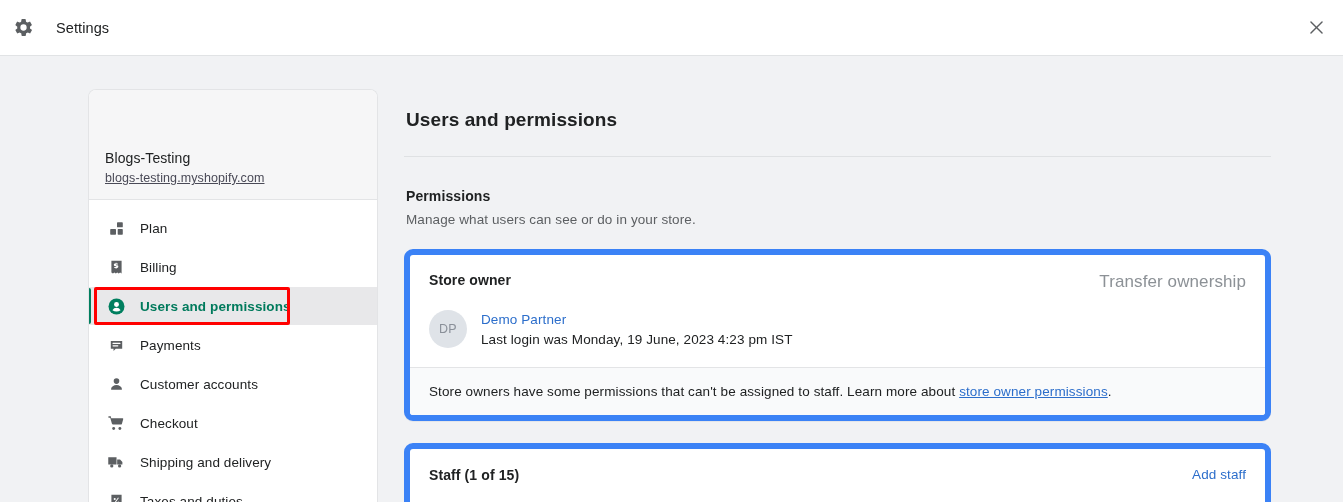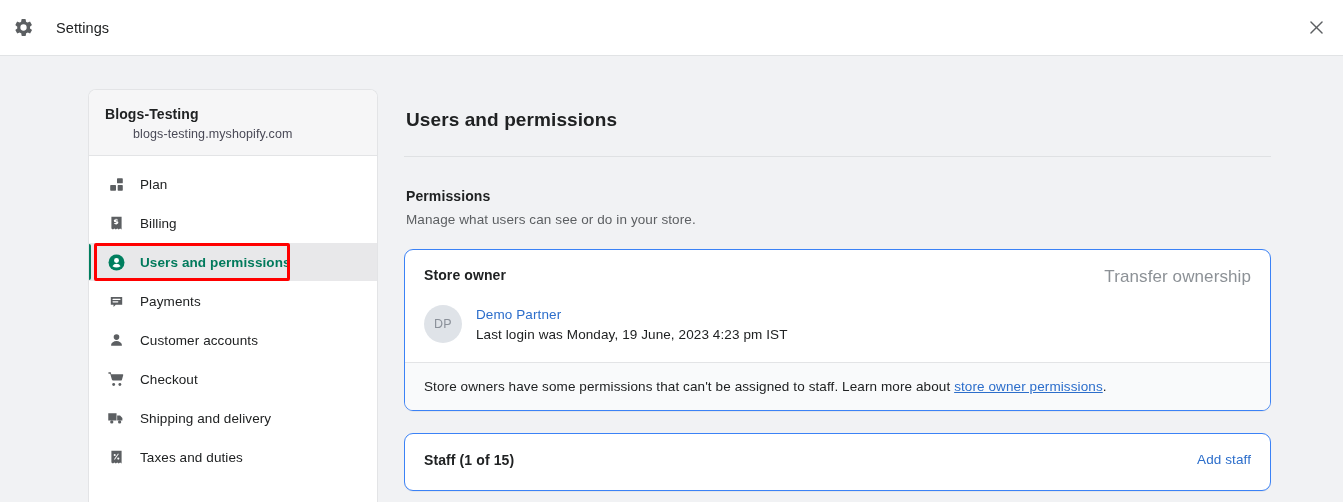--- a/index.html
+++ b/index.html
@@ -67,30 +67,31 @@
     overflow: hidden;
   }
   .sidebar-head {
     padding: 16px 16px 14px 16px;
     background: #f6f6f7;
     border-bottom: 1px solid #e3e4e6;
   }
   .store-name {
     font-size: 14px;
     color: #202223;
-    font-weight: 700;
+    font-weight: 400;
     margin-bottom: 5px;
     letter-spacing: .1px;
+    margin-top: 44px;
   }
   .store-url {
     font-size: 12.5px;
     color: #4a4a57;
-    cursor: pointer;
-    letter-spacing: .1px;
-    margin-left: 28px;
+    text-decoration: underline;
+    cursor: pointer;
+    letter-spacing: .1px;
   }
   .nav { padding: 8px 0 6px 0; }
   .nav-item {
     position: relative;
     display: flex;
     align-items: center;
     gap: 14px;
     height: 38px;
     padding: 0 12px 0 17px;
     margin: 1px 0;
@@ -158,21 +159,21 @@
   .section-sub {
     font-size: 13.5px;
     color: #5c5f62;
     margin-top: 8px;
     letter-spacing: .1px;
   }
 
   .card {
     margin-top: 22px;
     background: #ffffff;
-    border: 1px solid #3b82f6;
+    border: 6px solid #3b82f6;
     border-radius: 9px;
     box-shadow: 0 1px 0 rgba(22,29,37,0.05);
     overflow: hidden;
   }
   .card-body { padding: 17px 19px 19px 19px; }
   .card-row-top {
     display: flex;
     align-items: flex-start;
     justify-content: space-between;
   }

